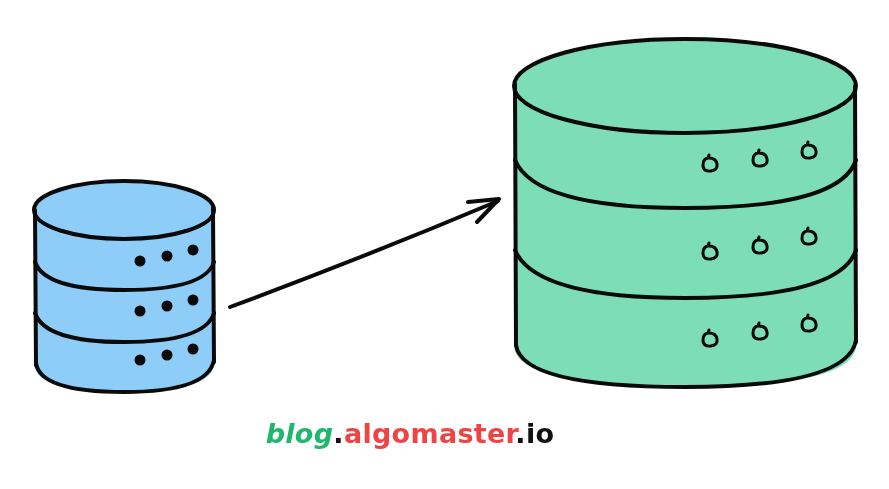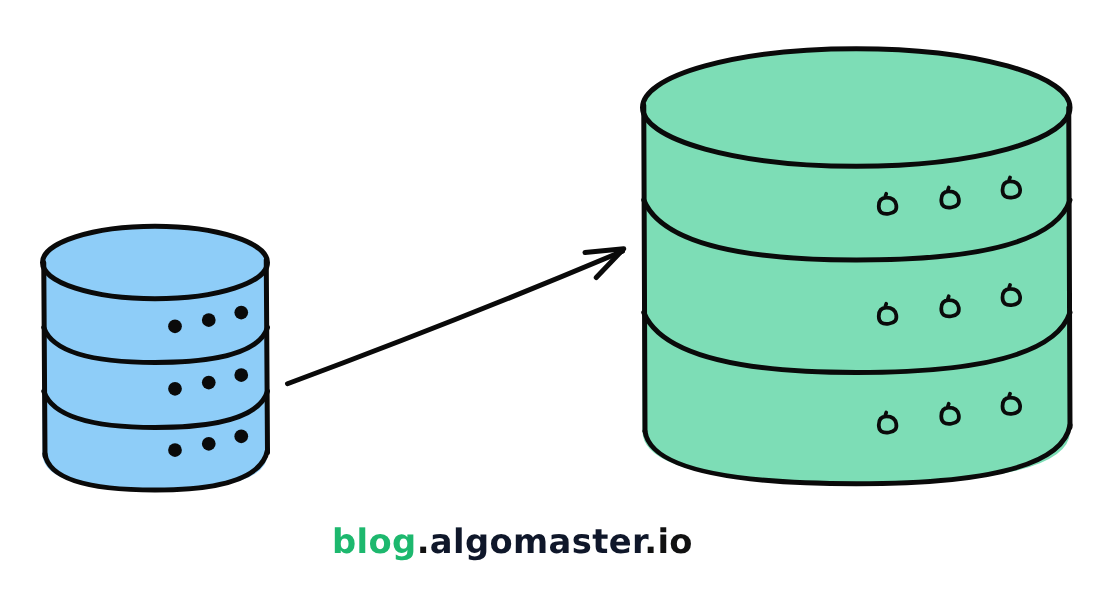--- a/index.html
+++ b/index.html
@@ -1,20 +1,20 @@
 <!DOCTYPE html>
 <html><head>
 <meta charset="utf-8">
 <style>
   html, body { margin: 0; padding: 0; background: #ffffff; }
   body { width: 889px; height: 489px; position: relative; overflow: hidden; font-family: "DejaVu Sans", sans-serif; }
   #canvas { position: absolute; left: 0; top: 0; width: 889px; height: 489px; }
   .caption { position: absolute; left: 0; top: 418px; width: 820px; text-align: center; font-family: "DejaVu Sans", sans-serif; font-weight: bold; font-size: 27px; letter-spacing: 0.3px; }
-  .cap-blog { color: #1db86e; }
-  .cap-mid { color: #0f172a; }
+  .cap-blog { color: #1db86e; font-style: italic; }
+  .cap-mid { color: #ef4444; }
   .cap-dark { color: #111111; }
   svg .ink { fill: none; stroke: #0a0a0a; stroke-linecap: round; stroke-linejoin: round; }
 </style>
 </head>
 <body>
 
 <svg id="canvas" viewBox="0 0 889 489" xmlns="http://www.w3.org/2000/svg">
 
   <g>
 

